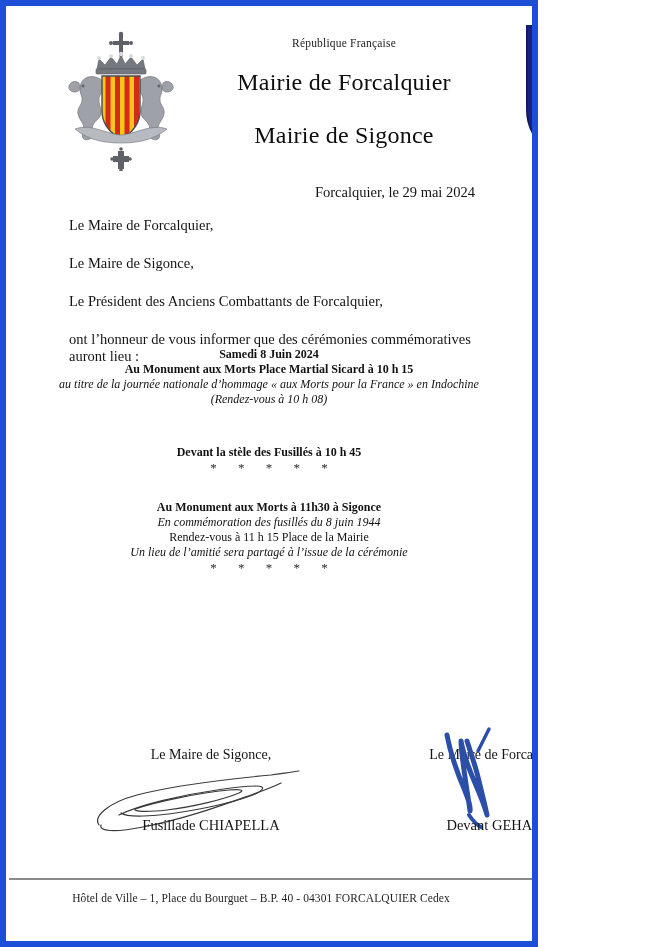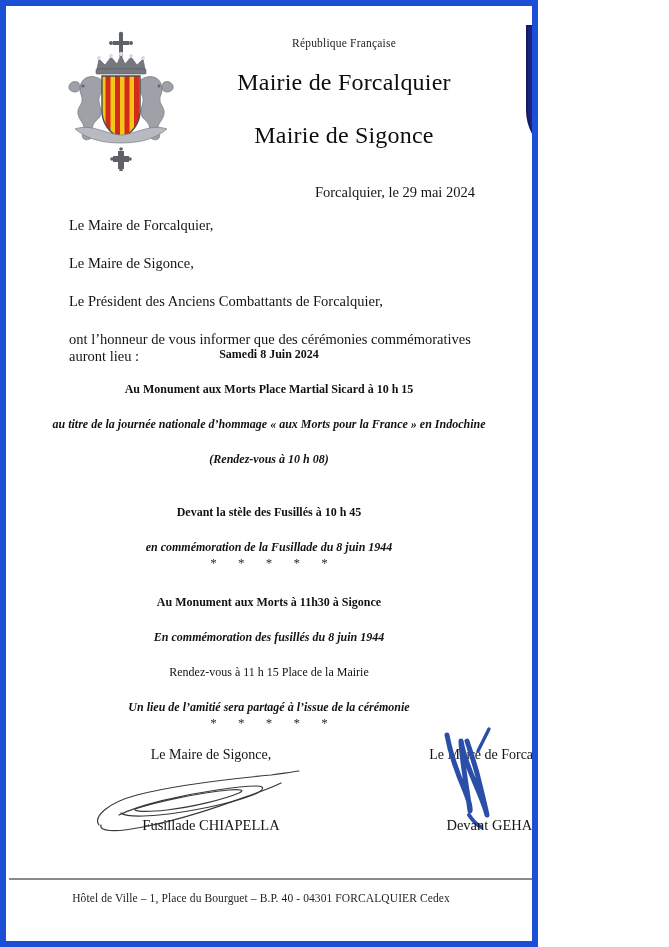--- a/index.html
+++ b/index.html
@@ -105,23 +105,23 @@
     right: 34px;
     top: 338px;
     text-align: center;
   }
   .cer-line {
     font-size: 12px;
     color: #121212;
     margin: 0;
   }
   .bold   { font-weight: bold; }
-  .ital   { font-style: italic; font-weight: bold; }
-
-  .gap-sm  { margin-top: 20px; }
+  .ital   { font-style: italic; }
+
+  .gap-sm  { }
   .gap-md  { margin-top: 24px; }
   .gap-lg  { margin-top: 32px; }
   .gap-xl  { margin-top: 38px; }
 
   .stars {
     font-size: 13px;
     letter-spacing: 9px;
     color: #2a2a2a;
     margin: 0;
     padding-left: 9px;
@@ -302,21 +302,20 @@
 
   <div class="ceremonies">
 
     <p class="cer-line bold">Samedi 8 Juin 2024</p>
 
     <p class="cer-line bold gap-sm">Au Monument aux Morts Place Martial Sicard à 10 h 15</p>
     <p class="cer-line ital gap-sm">au titre de la journée nationale d’hommage « aux Morts pour la France » en Indochine</p>
     <p class="cer-line ital gap-sm">(Rendez-vous à 10 h 08)</p>
 
     <p class="cer-line bold gap-xl">Devant la stèle des Fusillés à 10 h 45</p>
-    <p class="cer-line ital gap-sm">en commémoration de la Fusillade du 8 juin 1944</p>
 
     <p class="stars gap-lg">* * * * *</p>
 
     <p class="cer-line bold gap-md">Au Monument aux Morts à 11h30 à Sigonce</p>
     <p class="cer-line ital gap-sm">En commémoration des fusillés du 8 juin 1944</p>
     <p class="cer-line gap-sm">Rendez-vous à 11 h 15 Place de la Mairie</p>
     <p class="cer-line ital gap-sm">Un lieu de l’amitié sera partagé à l’issue de la cérémonie</p>
 
     <p class="stars gap-md">* * * * *</p>
   </div>

